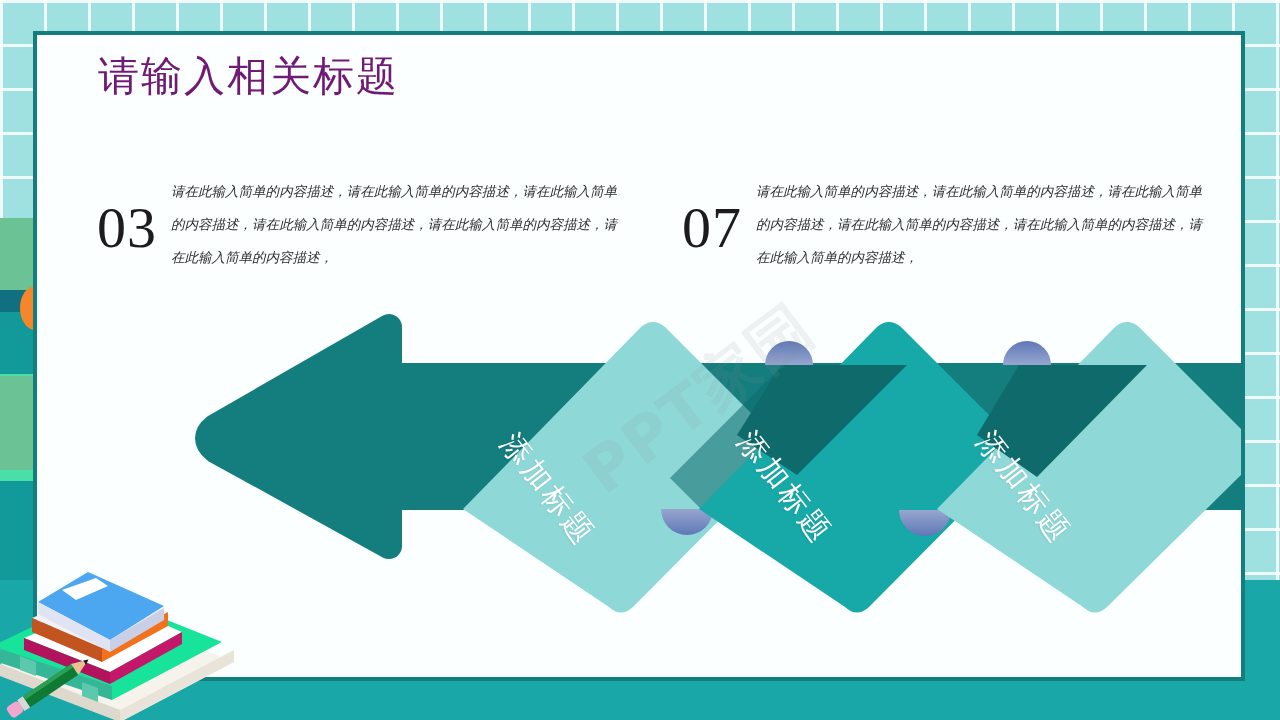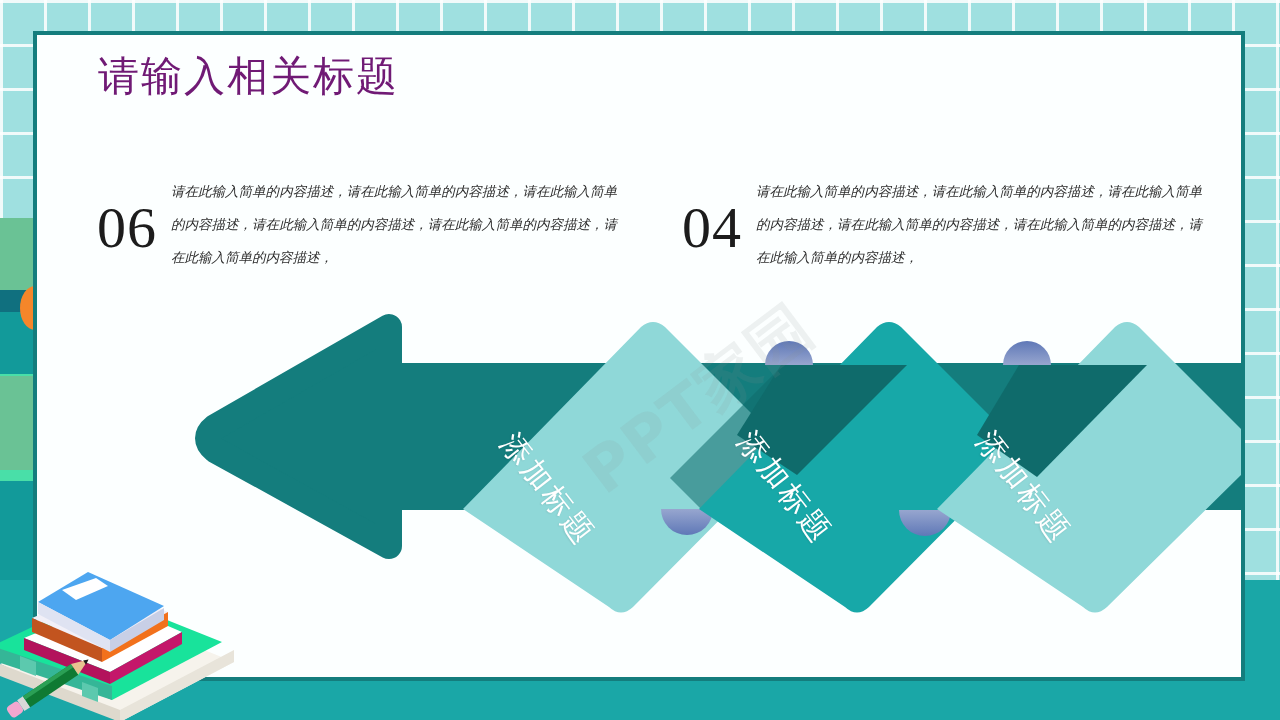--- a/index.html
+++ b/index.html
@@ -127,26 +127,26 @@
 
   <div class="bottom-band"></div>
 
   <div class="frame-border"></div>
 
   <div class="frame-inner">
 
     <div class="title">请输入相关标题</div>
 
     <div class="col col-a">
-      <div class="numeral">06</div>
+      <div class="numeral">03</div>
       <div class="body-text">请在此输入简单的内容描述，请在此输入简单的内容描述，请在此输入简单的内容描述，请在此输入简单的内容描述，请在此输入简单的内容描述，请在此输入简单的内容描述，</div>
     </div>
 
     <div class="col col-b">
-      <div class="numeral">04</div>
+      <div class="numeral">07</div>
       <div class="body-text">请在此输入简单的内容描述，请在此输入简单的内容描述，请在此输入简单的内容描述，请在此输入简单的内容描述，请在此输入简单的内容描述，请在此输入简单的内容描述，</div>
     </div>
 
     <svg class="band-svg" viewBox="0 0 1204 642">
       <defs>
         <linearGradient id="foldGrad" x1="0" y1="0" x2="0" y2="1">
           <stop offset="0%" stop-color="#97a6cf"></stop>
           <stop offset="100%" stop-color="#5f78b7"></stop>
         </linearGradient>
         <linearGradient id="foldGradUp" x1="0" y1="1" x2="0" y2="0">

